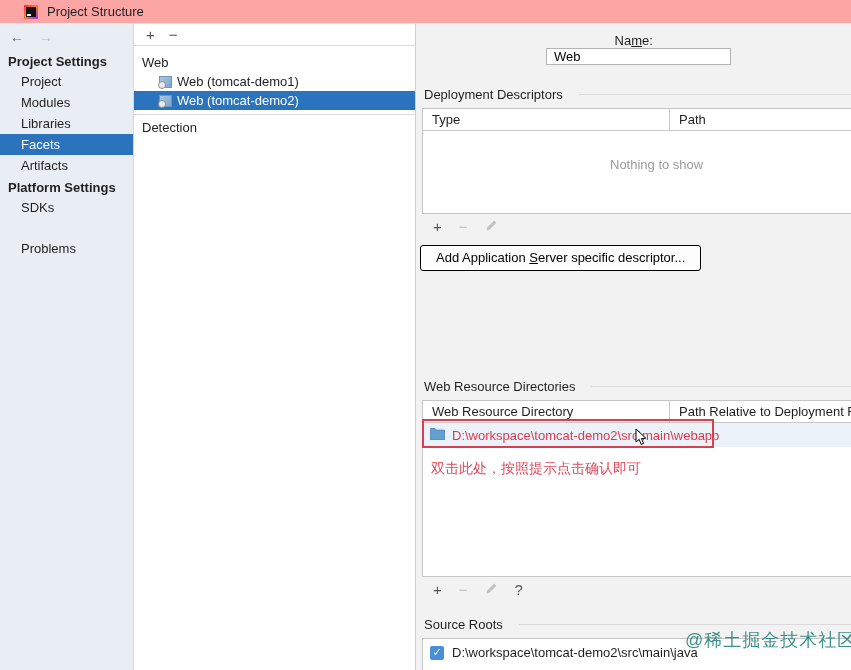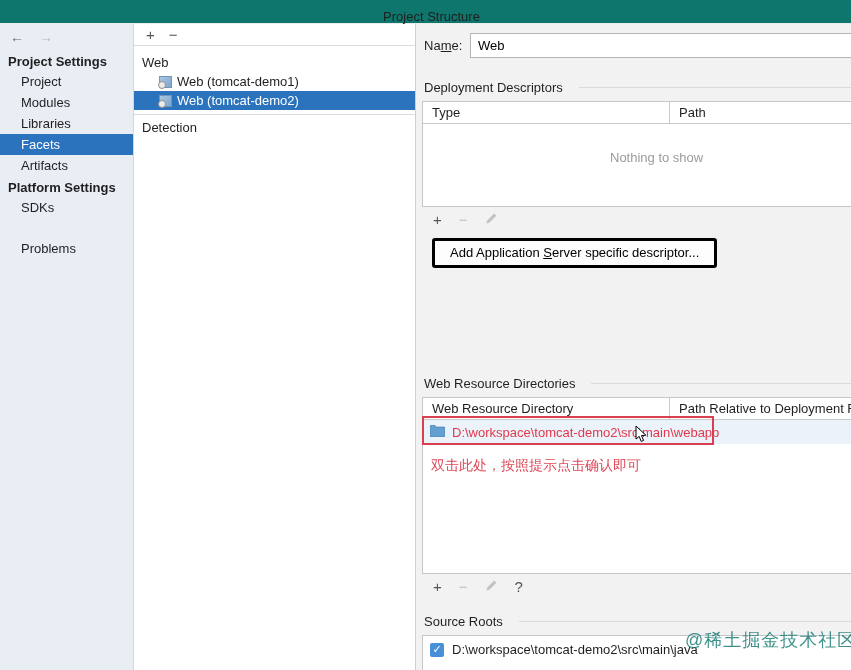--- a/index.html
+++ b/index.html
@@ -3,22 +3,22 @@
 <meta charset="utf-8">
 <style>
   * { margin:0; padding:0; box-sizing:border-box; }
   body { background:#888; }
   .screen {
     width:851px; height:670px; position:relative; overflow:hidden;
     background:#f2f2f2; font-family:"Liberation Sans", sans-serif;
     font-size:13px; color:#1f1f1f; margin:0 auto;
   }
   
-  .titlebar { height:24px; background:#0f766e; display:flex; align-items:center;
-    padding-left:12px; gap:9px; border-bottom:1px solid #ececec;flex-direction:column; }
+  .titlebar { height:24px; background:#fca5a5; display:flex; align-items:center;
+    padding-left:24px; gap:9px; border-bottom:1px solid #ececec; }
   .ij-icon { width:14px; height:14px; position:relative;
     background:linear-gradient(135deg,#fe2857 0%,#fc801d 45%,#9f2dff 100%); }
   .ij-icon::after { content:""; position:absolute; inset:2px; background:#111; }
   .ij-icon::before { content:""; position:absolute; left:3px; bottom:3px; width:4px; height:1.5px;
     background:#fff; z-index:2; }
   .title-text { font-size:13px; }
   
   .main { display:flex; height:646px; }
   
   .sidebar { width:134px; background:#e9edf4; border-right:1px solid #d3d7de; flex-shrink:0; }
@@ -41,41 +41,41 @@
   .tree-child { padding-left:25px; gap:5px; }
   .tree-child.selected { background:#2b73bd; color:#ffffff; }
   .facet-icon { width:13px; height:12px; background:linear-gradient(135deg,#aac6e2,#7da6cd);
     border:1px solid #7494b5; position:relative; flex-shrink:0; }
   .facet-icon::after { content:""; position:absolute; left:-2px; bottom:-2px; width:6px; height:6px;
     border-radius:50%; background:#ececec; border:1px solid #909090; }
   .tree-sep { border-top:1px solid #dcdcdc; margin-top:4px; }
   .tree-detect { padding-left:8px; margin-top:3px; }
   
   .detail { flex:1; position:relative; overflow:hidden; background:#f2f2f2; }
-  .name-row { display:flex; align-items:center; margin:9px 0 0 8px; }
+  .name-row { display:flex; align-items:center; margin:9px 0 0 8px;flex-direction:column; }
   .name-label { width:46px; flex-shrink:0; }
   .mn { text-decoration:underline; }
   .name-input { flex:1; height:25px; border:1px solid #b4b4b4; background:#fff;
     padding-left:7px; font:inherit; margin-right:-2px; outline:none; }
   .section-hd { display:flex; align-items:center; gap:16px; margin-left:8px; white-space:nowrap; }
   .section-line { flex:1; height:1px; background:#dadada; margin-right:-4px; }
   .tbl { background:#fff; border:1px solid #c6c6c6; margin-left:6px; margin-right:-4px;
     position:relative; }
   .tbl-hrow { display:flex; height:22px; border-bottom:1px solid #c9c9c9; }
   .tbl-c1 { width:247px; border-right:1px solid #c9c9c9; padding-left:9px; line-height:22px;
     white-space:nowrap; overflow:hidden; flex-shrink:0; }
   .tbl-c2 { flex:1; padding-left:9px; line-height:22px; white-space:nowrap; overflow:hidden; }
   .dd-body { height:82px; position:relative; }
   .nothing { position:absolute; left:187px; top:26px; color:#9b9b9b; }
   .mini-toolbar { height:24px; display:flex; align-items:center; gap:17px; padding-left:11px;
     margin-left:6px; font-size:15px; }
   .ic-en { color:#555; }
   .ic-dis { color:#bdbdbd; }
-  .add-btn { display:inline-block; margin:7px 0 0 16px; padding:4px 15px 5px 15px;
-    background:#fdfdfd; border:3px solid #000000; border-radius:3px; font:inherit; font-size:13px;
+  .add-btn { display:inline-block; margin:7px 0 0 4px; padding:4px 15px 5px 15px;
+    background:#fdfdfd; border:1px solid #000000; border-radius:3px; font:inherit; font-size:13px;
     cursor:default; }
   .wr-body { height:153px; position:relative; }
   .wr-row { height:24px; display:flex; align-items:center; gap:7px; padding-left:7px;
     background:#ecf2fa; color:#e0394b; white-space:nowrap; overflow:hidden; }
   .red-box { position:absolute; left:-1px; top:18px; width:292px; height:29px;
     border:2px solid #d84050; pointer-events:none; z-index:3; }
   .annot { margin:13px 0 0 8px; color:#e0495a; font-size:14px;
     font-family:"Liberation Sans", sans-serif, sans-serif; }
   .cursor-svg { position:absolute; left:212px; top:5px; z-index:4; }
   .sr-list { margin-left:6px; margin-right:-4px; margin-top:6px; background:#fff;

